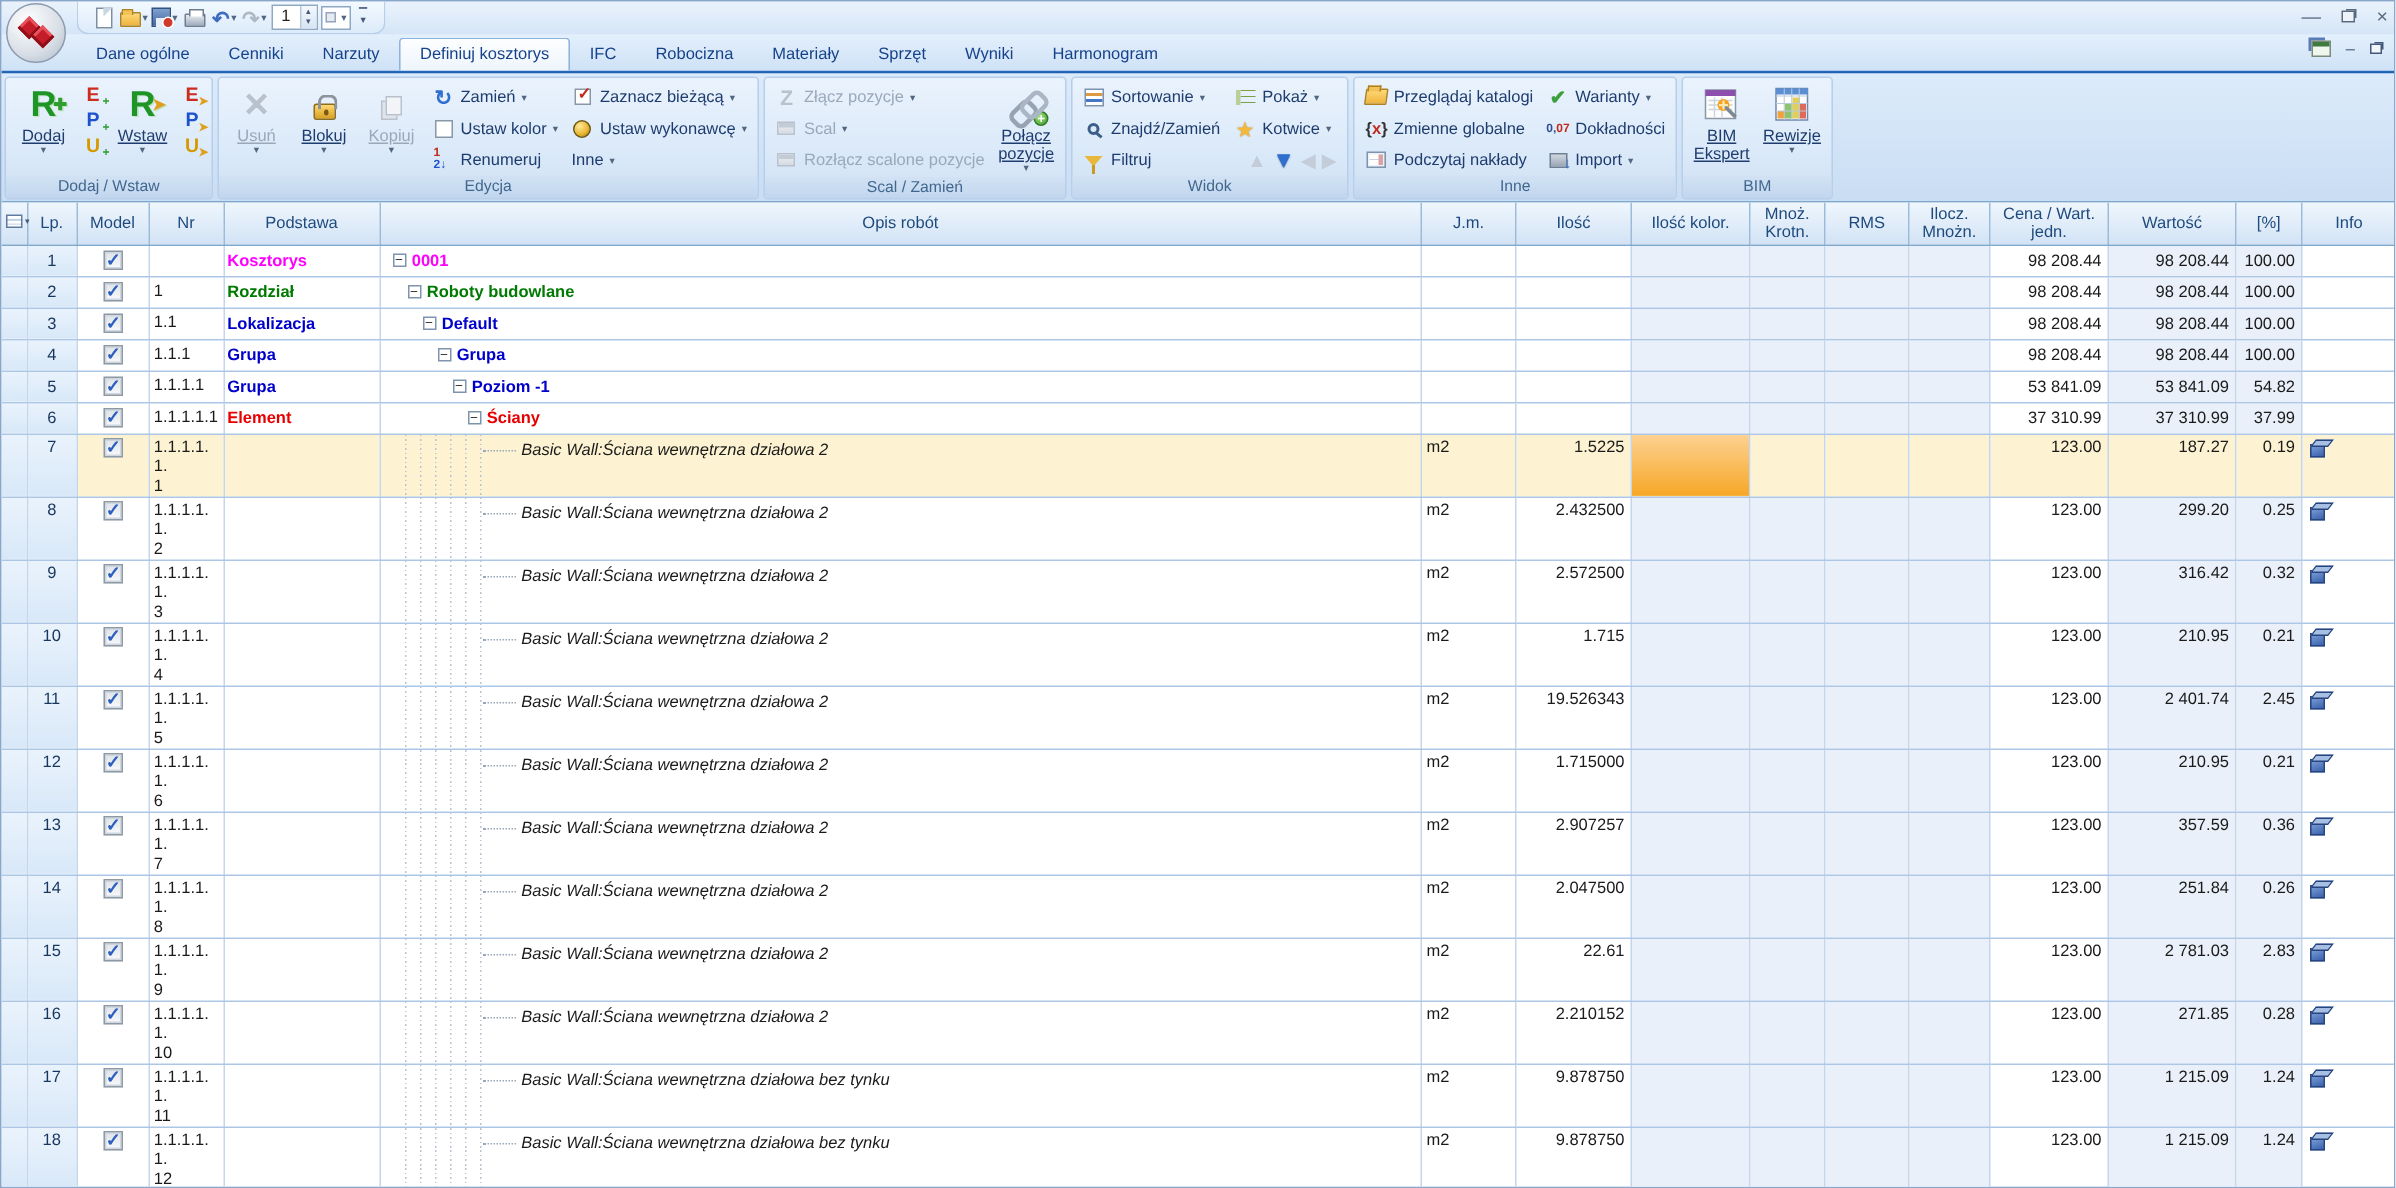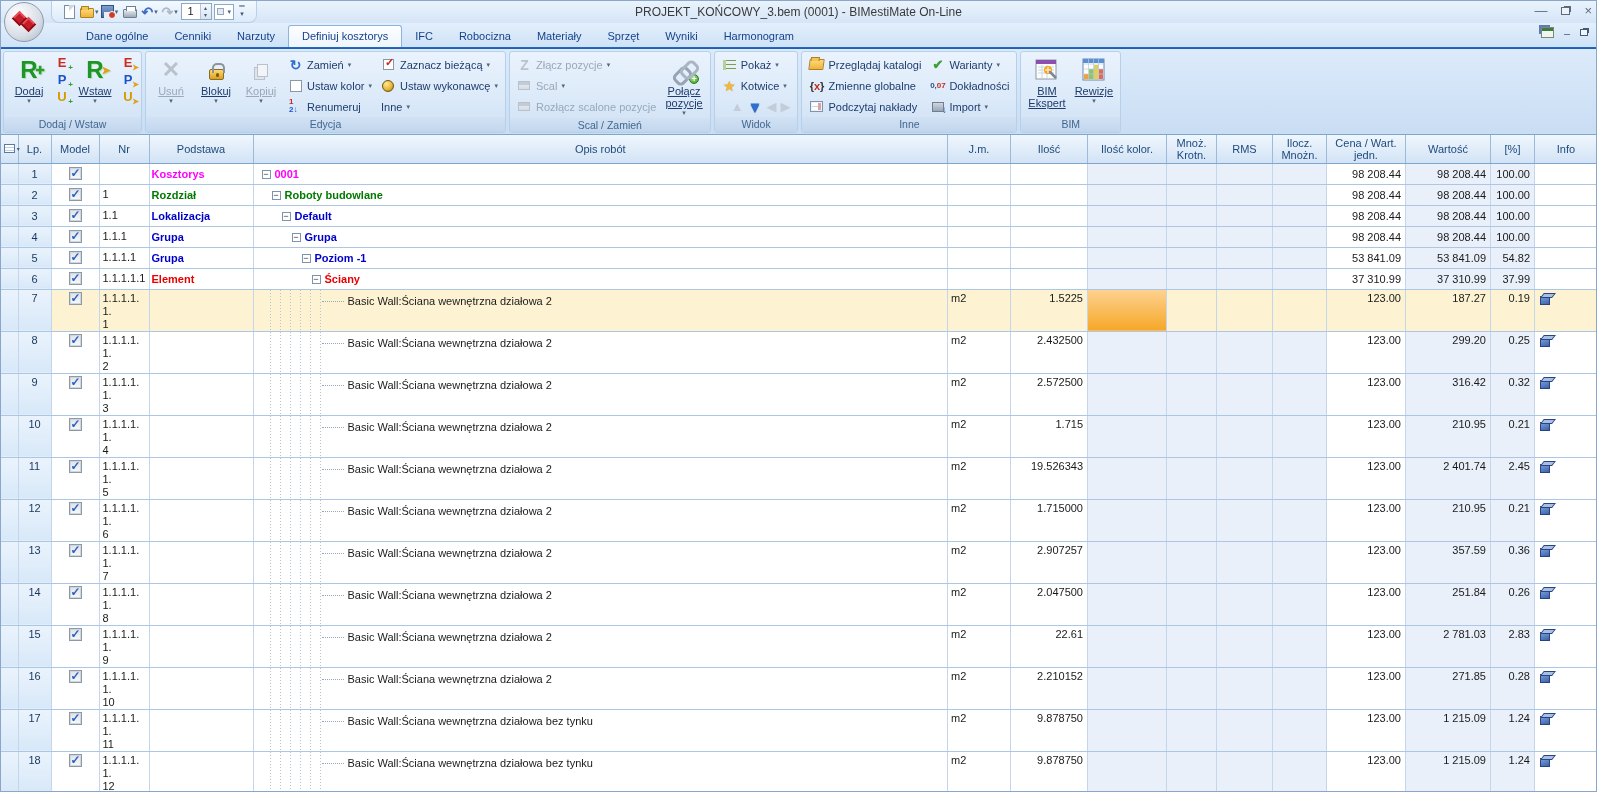--- a/index.html
+++ b/index.html
@@ -36,21 +36,21 @@
   .combo { display:flex; align-items:center; height:16px; background:#fff; border:1px solid #8fa8c4; padding:0 2px; gap:3px; }
   .combo-chip { width:7px; height:7px; background:#e6ebf2; border:1px solid #97a6ba; }
   .qat-more { display:flex; flex-direction:column; align-items:center; justify-content:center; width:12px; height:18px; color:#44597a; }
   .qat-more i { font-style:normal; font-size:7px; line-height:4px; }
   .title-text { position:absolute; left:0; right:0; text-align:center; font-size:12px; color:#3a3a3a; pointer-events:none; }
   .wincontrols { position:absolute; right:4px; top:2px; display:flex; gap:14px; align-items:center; color:#5a6b80; }
   .win-glyph { font-size:13px; line-height:16px; }
   .win-restore-sq { position:relative; width:9px; height:8px; border:1px solid #5a6b80; background:#eef3f9; box-shadow:2px -2px 0 -1px #5a6b80; }
 
   
-  .tabrow { position:relative; height:24px; background:linear-gradient(#e3effc,#cfe2f6); display:flex; align-items:flex-end; padding-left:72px; }
+  .tabrow { position:relative; height:24px; background:linear-gradient(#e3effc,#cfe2f6); display:flex; align-items:flex-end; padding-left:50px; }
   .tabs { display:flex; align-items:flex-end; height:22px; }
   .tab { padding:0 13px; line-height:21px; color:#15428b; font-size:11px; white-space:nowrap; }
   .tab.active { background:linear-gradient(#fdfeff,#eef5fc); border:1px solid #8fb4dc; border-bottom:none; border-radius:3px 3px 0 0; font-weight:normal; }
   .accentline { height:2px; background:linear-gradient(#2a6cc0,#1b5cab); }
   .mdi { position:absolute; right:8px; top:4px; display:flex; align-items:center; gap:10px; }
   .ic-mdi-cascade { position:relative; width:13px; height:11px; background:#eef6ee; border:1px solid #7a8a7a; box-shadow:-3px -3px 0 -1px #5a7ab8; }
   .ic-mdi-cascade::before { content:""; position:absolute; left:0; top:0; right:0; height:3px; background:#3f7a3f; }
   .mdi-min { color:#44597a; font-size:11px; line-height:10px; }
   .mdi-restore { position:relative; width:8px; height:7px; border:1px solid #44597a; background:#f2f6fb; box-shadow:2px -2px 0 -1px #44597a; }
 
@@ -138,21 +138,21 @@
   .opis-label.pos { font-weight:normal; color:#1a1a1a; }
   .leader { display:inline-block; width:22px; border-top:1px dotted #9aa7b8; margin-right:4px; flex:none; }
   tr.position td.col-opis { background-image:
       repeating-linear-gradient(to bottom,#b9c4d2 0 1px, transparent 1px 3px),
       repeating-linear-gradient(to bottom,#b9c4d2 0 1px, transparent 1px 3px),
       repeating-linear-gradient(to bottom,#b9c4d2 0 1px, transparent 1px 3px),
       repeating-linear-gradient(to bottom,#b9c4d2 0 1px, transparent 1px 3px),
       repeating-linear-gradient(to bottom,#b9c4d2 0 1px, transparent 1px 3px),
       repeating-linear-gradient(to bottom,#b9c4d2 0 1px, transparent 1px 3px);
     background-position:16px 0,26px 0,36px 0,46px 0,56px 0,66px 0;
-    background-size:1px 100%; background-repeat:no-repeat; }
+    background-size:1px 100%; background-repeat:no-repeat;font-style:italic; }
   tr.selected td { background-color:#fdf3d2; }
   tr.selected td.calc { background-color:#fdf3d2; }
   tr.selected td.col-rowsel, tr.selected td.col-lp { background:linear-gradient(#eaf3fc,#d8e8f8); }
   tr.selected td.selcell { background:linear-gradient(#fdd292,#f6a726); }
   .cb { position:relative; display:inline-block; width:13px; height:13px; background:linear-gradient(#dfe3e8,#f7f9fb); border:1px solid #8e99a6; box-shadow:inset 0 0 0 1px #cfd6de; vertical-align:middle; }
   .cb .tick { position:absolute; left:1px; top:-2px; color:#2c5fbf; font-size:12px; font-weight:bold; }
   td.col-model { text-align:center; }
   .cube { position:relative; display:inline-block; width:10px; height:9px; margin-top:4px; margin-left:3px; background:linear-gradient(160deg,#7d9fd6,#3a62ae); border:1px solid #27447e; }
   .cube::before { content:""; position:absolute; left:-1px; top:-4px; width:10px; height:3px; background:#a8bfe4; border:1px solid #27447e; transform:skewX(-38deg); transform-origin:bottom left; }
   .tblmenu { position:relative; display:inline-block; width:11px; height:9px; border:1px solid #5e7a9e; background:repeating-linear-gradient(to bottom,#fff 0 2px,#bcd0e6 2px 3px); }
@@ -196,21 +196,20 @@
       </span>
       <span class="combo">
           <span class="combo-chip"></span>
           <span class="dd8">▾</span>
         </span>
       <span class="qat-more">
           <i>▔</i>
           <i>▾</i>
         </span>
     </div>
-    <div class="title-text">PROJEKT_KOŃCOWY_3.bem (0001) - BIMestiMate On-Line</div>
     <div class="wincontrols">
       <span class="win-glyph">—</span>
       <span class="win-restore-sq"></span>
       <span class="win-glyph">×</span>
     </div>
   </div>
 
   <div class="tabrow">
     <div class="tabs">
         <div class="tab">Dane ogólne</div>
@@ -360,20 +359,41 @@
           <span class="lbl">Połącz
 pozycje</span>
             <span class="dd">▾</span>
         </div>
       </div>
       <div class="rg-label">Scal / Zamień</div>
     </div>
 
     <div class="rg">
       <div class="rg-body">
+        <div class="mcol">
+          <div class="mbtn">
+              <span class="mi">
+                <span class="ic-sort"></span>
+              </span>
+              <span>Sortowanie</span>
+              <span class="dd">▾</span>
+            </div>
+          <div class="mbtn">
+              <span class="mi">
+                <span class="ic-mag"></span>
+              </span>
+              <span>Znajdź/Zamień</span>
+            </div>
+          <div class="mbtn">
+              <span class="mi">
+                <span class="ic-funnel"></span>
+              </span>
+              <span>Filtruj</span>
+            </div>
+        </div>
         <div class="mcol">
           <div class="mbtn">
               <span class="mi">
                 <span class="ic-show"></span>
               </span>
               <span>Pokaż</span>
               <span class="dd">▾</span>
             </div>
           <div class="mbtn">
               <span class="mi ic-star">★</span>

